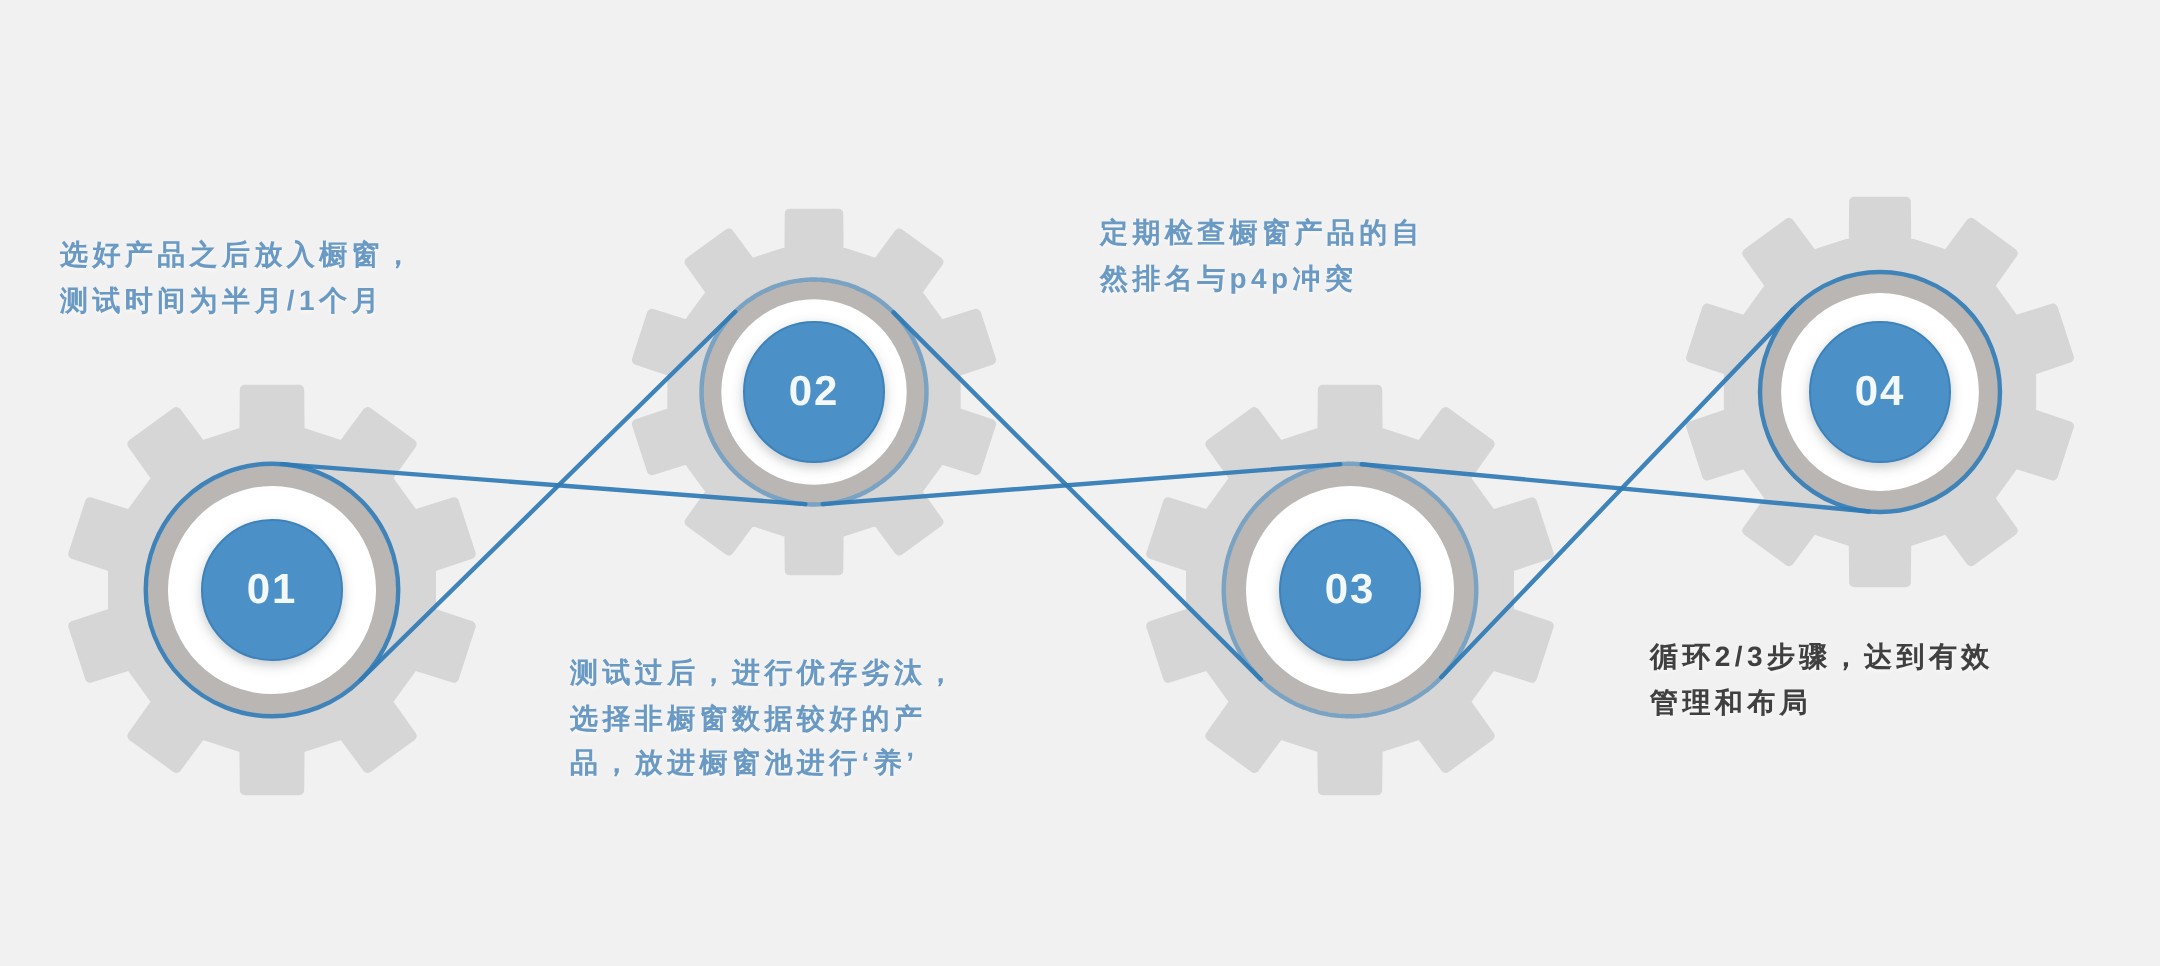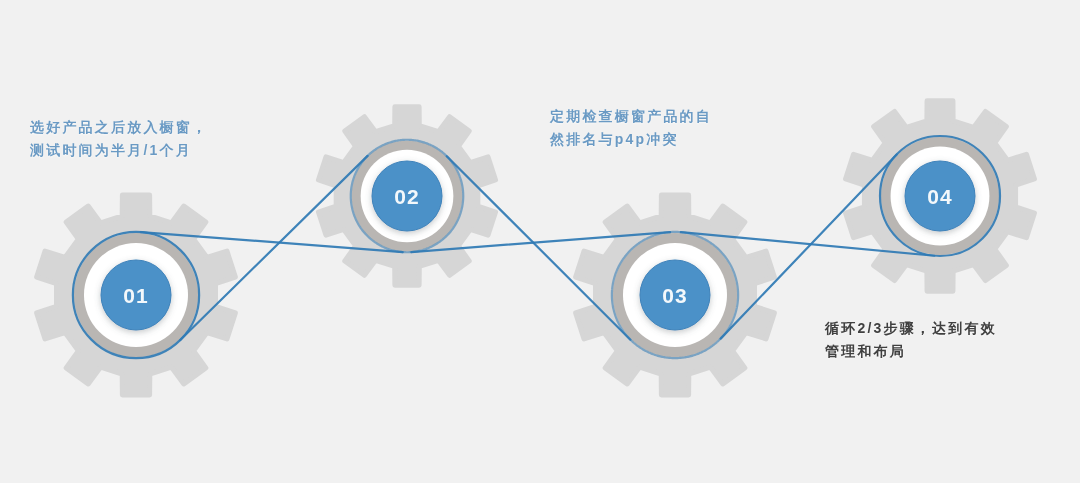--- a/index.html
+++ b/index.html
@@ -111,18 +111,21 @@
         </g>
         <g>
           <circle cx="940" cy="196" r="35" fill="#4c91c8" stroke="#3d82ba" stroke-width="1" filter="url(#nodeshadow)"></circle>
           <text x="940" y="196" text-anchor="middle" dominant-baseline="central" class="gear-number">04</text>
         </g>
       </g>
   </svg>
 
   <div class="caption" style="left: 30px; top: 116px; width: 215px; color: rgb(106, 154, 196);">选好产品之后放入橱窗，
 测试时间为半月/1个月</div>
+  <div class="caption" style="left: 285px; top: 325px; width: 250px; color: rgb(106, 154, 196);">测试过后，进行优存劣汰，
+选择非橱窗数据较好的产
+品，放进橱窗池进行‘养’</div>
   <div class="caption" style="left: 550px; top: 105px; width: 230px; color: rgb(106, 154, 196);">定期检查橱窗产品的自
 然排名与p4p冲突</div>
   <div class="caption" style="left: 825px; top: 317px; width: 225px; color: #404040;">循环2/3步骤，达到有效
 管理和布局</div>
 
 </div>
 
 </body></html>

